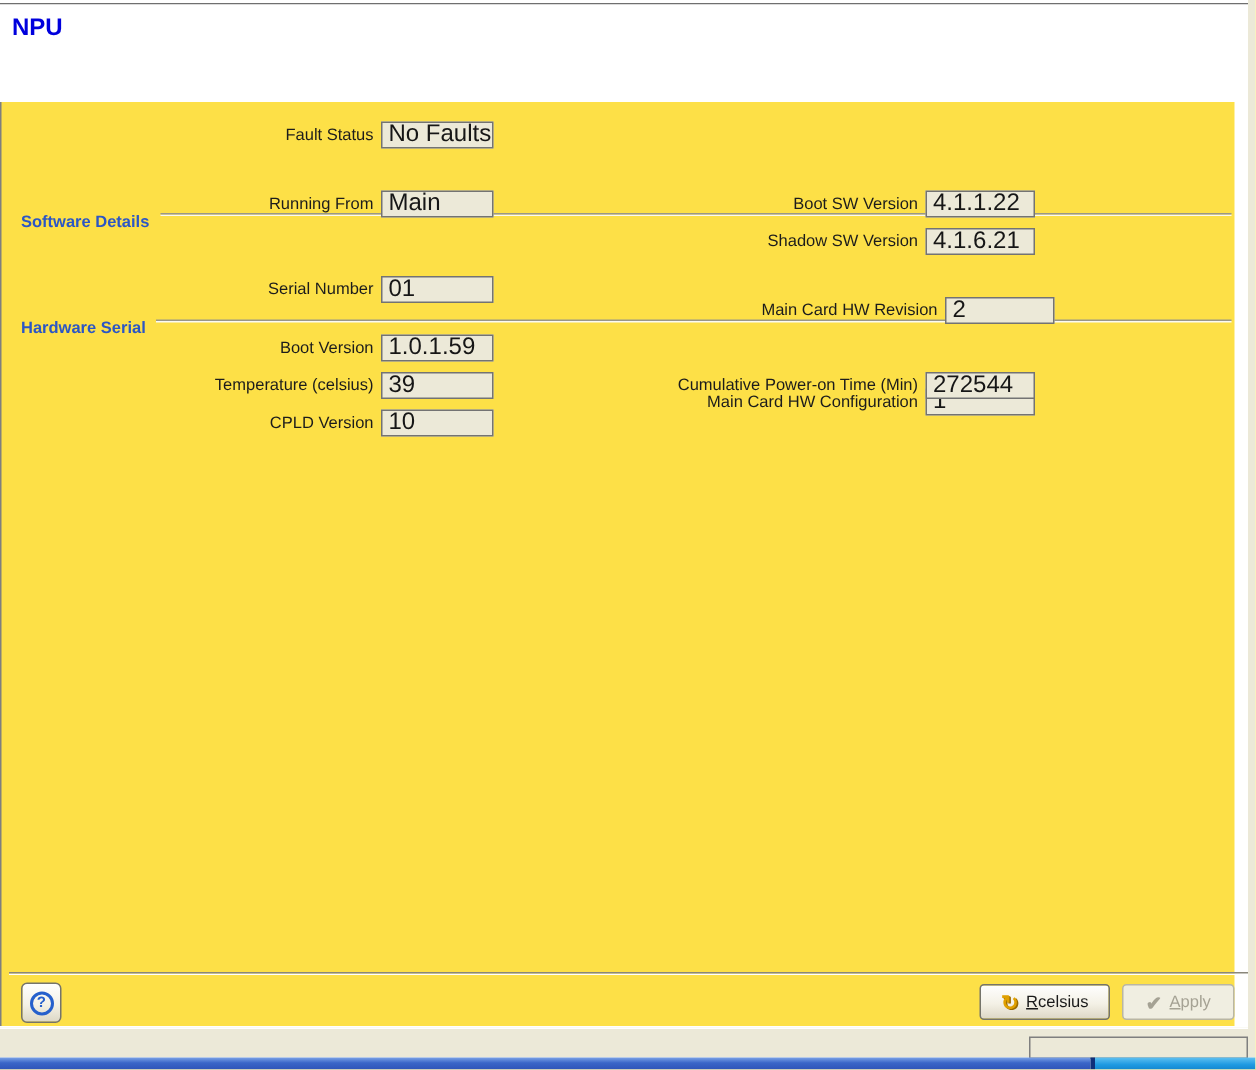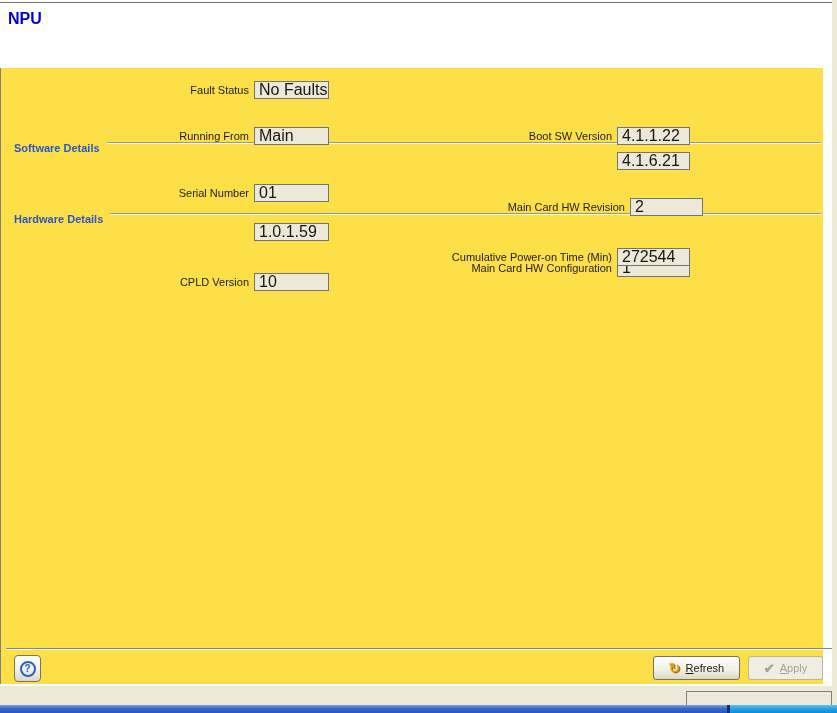--- a/index.html
+++ b/index.html
@@ -97,67 +97,73 @@
         <span class="flabel lab-l">Running From</span>
         <div class="fbox box-l">Main</div>
       </div>
 
       <div class="frow" style="left:0; top:59px; width:832px;">
         <span class="flabel lab-r">Boot SW Version</span>
         <div class="fbox box-r">4.1.1.22</div>
       </div>
 
       <div class="frow" style="left:0; top:84px; width:832px;">
+        <span class="flabel lab-r">Shadow SW Version</span>
         <div class="fbox box-r">4.1.6.21</div>
       </div>
 
       <div class="section" style="top:109px;">
-        <span class="stitle">Hardware Details</span>
+        <span class="stitle">Hardware Serial</span>
         <span class="sline"></span>
       </div>
 
       <div class="frow" style="left:0; top:116px; width:832px;">
         <span class="flabel lab-l">Serial Number</span>
         <div class="fbox box-l">01</div>
       </div>
 
       <div class="frow" style="left:13px; top:130px; width:832px;">
         <span class="flabel lab-r">Main Card HW Revision</span>
         <div class="fbox box-r">2</div>
       </div>
 
       <div class="frow" style="left:0; top:155px; width:832px;">
+        <span class="flabel lab-l">Boot Version</span>
         <div class="fbox box-l">1.0.1.59</div>
       </div>
 
       <div class="frow" style="left:0; top:155px; width:832px;margin-top:36px;">
         <span class="flabel lab-r">Main Card HW Configuration</span>
         <div class="fbox box-r">1</div>
       </div>
 
+      <div class="frow" style="left:0; top:180px; width:832px;">
+        <span class="flabel lab-l">Temperature (celsius)</span>
+        <div class="fbox box-l">39</div>
+      </div>
 
       <div class="frow" style="left:0; top:180px; width:832px;">
         <span class="flabel lab-r">Cumulative Power-on Time (Min)</span>
         <div class="fbox box-r">272544</div>
       </div>
 
       <div class="frow" style="left:0; top:205px; width:832px;">
         <span class="flabel lab-l">CPLD Version</span>
         <div class="fbox box-l">10</div>
       </div>
 
       <div class="footer-sep" style="top:580px;"></div>
 
       <div class="xp-btn help-btn" style="top:587px;">
         <span class="help-glyph">?</span>
       </div>
 
       <div class="xp-btn refresh-btn" style="top:588px;">
         <span class="refresh-glyph">↻</span>
-        <span class="btn-label"><u>R</u><span>efresh</span></span>
+        <span class="btn-label"><u>R</u><span>celsius</span></span>
       </div>
 
       <div class="xp-btn apply-btn" style="top:588px;">
         <span class="apply-glyph">✔</span>
         <span class="btn-label"><u>A</u><span>pply</span></span>
       </div>
     </div>
 
     <div class="status-strip">
       <div class="progress-box"></div>

